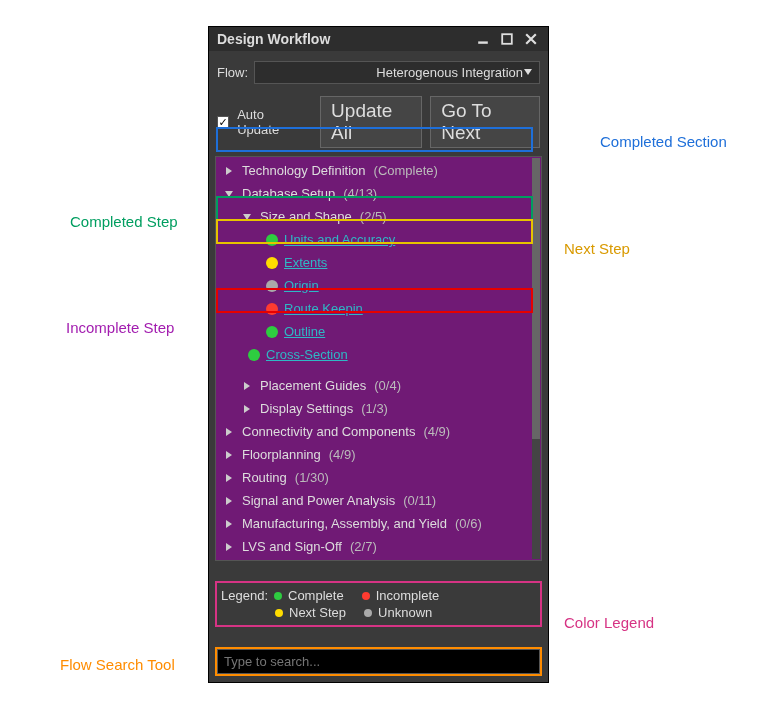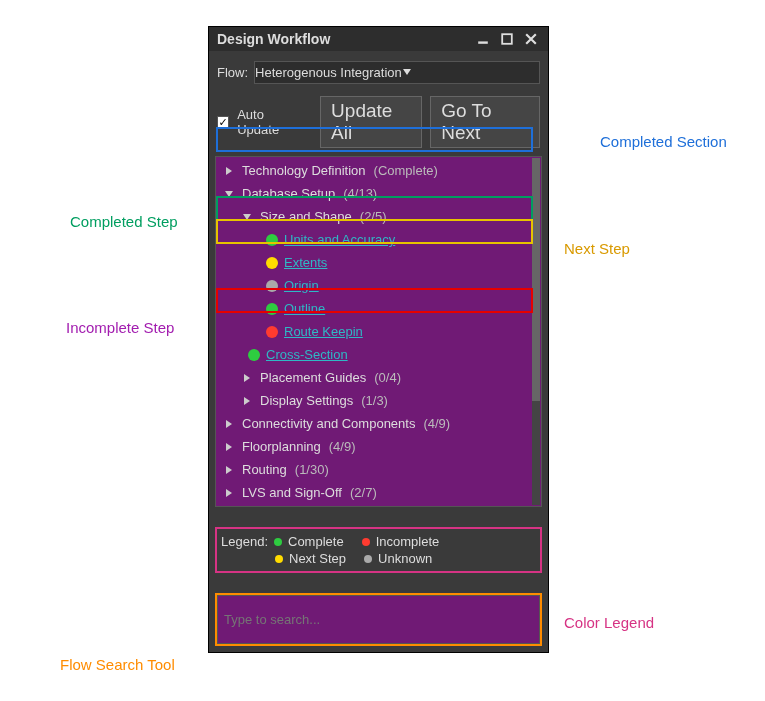--- a/index.html
+++ b/index.html
@@ -41,24 +41,24 @@
     align-items: center;
     padding: 6px 8px;
     gap: 6px;
   }
   .row.flowrow { padding-top: 10px; }
   .select {
     flex: 1;
     background: #2d2d2d;
     border: 1px solid #555;
     color: #ddd;
-    padding: 3px 0;
-    display: flex;
-    align-items: center;
-    justify-content: flex-start;
+    padding: 3px 6px;
+    display: flex;
+    align-items: center;
+    justify-content: flex-end;
     cursor: pointer;
   }
   .chk {
     width: 13px; height: 13px;
     background: #fff;
     border: 1px solid #555;
     display: inline-flex;
     align-items: center; justify-content: center;
     cursor: pointer;
     color: #000;
@@ -135,24 +135,24 @@
     align-items: center;
     gap: 6px;
     padding: 1px 0;
   }
   .search-wrap {
     margin: 4px 6px 6px 6px;
     border: 2px solid #ff8c00;
   }
   .search {
     width: 100%;
-    background: #701a75;
+    background: #000000;
     border: 1px solid #555;
     color: #aaa;
-    padding: 16px 6px;
+    padding: 4px 6px;
     font-style: normal;
     font-size: 13px;
     outline: none;
   }
 
   
   .callout {
     position: absolute;
     font-size: 15px;
     white-space: nowrap;
@@ -252,36 +252,36 @@
       <div class="tree-item" id="row-extents" style="padding-left:48px;">
         <span class="dot dot-yellow"></span>
         <span class="link">Extents</span>
       </div>
 
       <div class="tree-item" style="padding-left:48px;">
         <span class="dot dot-gray"></span>
         <span class="link">Origin</span>
       </div>
 
+      <div class="tree-item" id="row-routekeepin" style="padding-left:48px;">
+        <span class="dot dot-red"></span>
+        <span class="link">Route Keepin</span>
+      </div>
+
       <div class="tree-item" style="padding-left:48px;">
         <span class="dot dot-green"></span>
         <span class="link">Outline</span>
       </div>
 
-      <div class="tree-item" id="row-routekeepin" style="padding-left:48px;">
-        <span class="dot dot-red"></span>
-        <span class="link">Route Keepin</span>
-      </div>
-
       <div class="tree-item" style="padding-left:30px;">
         <span class="dot dot-green"></span>
         <span class="link">Cross-Section</span>
       </div>
 
-      <div class="tree-item" style="padding-left:22px;">
+      <div class="tree-item" style="padding-left:22px;margin-top:8px;">
         <span class="exp">
             <svg class="tri" viewBox="0 0 10 10">
               <path d="M2 1 L8 5 L2 9 Z" fill="#ccc"></path>
             </svg>
           </span>
         <span>Placement Guides</span>
         <span class="count">(0/4)</span>
       </div>
 
       <div class="tree-item" style="padding-left:22px;">
@@ -317,21 +317,39 @@
       <div class="tree-item">
         <span class="exp">
             <svg class="tri" viewBox="0 0 10 10">
               <path d="M2 1 L8 5 L2 9 Z" fill="#ccc"></path>
             </svg>
           </span>
         <span>Routing</span>
         <span class="count">(1/30)</span>
       </div>
 
-
+      <div class="tree-item">
+        <span class="exp">
+            <svg class="tri" viewBox="0 0 10 10">
+              <path d="M2 1 L8 5 L2 9 Z" fill="#ccc"></path>
+            </svg>
+          </span>
+        <span>Signal and Power Analysis</span>
+        <span class="count">(0/11)</span>
+      </div>
+
+      <div class="tree-item">
+        <span class="exp">
+            <svg class="tri" viewBox="0 0 10 10">
+              <path d="M2 1 L8 5 L2 9 Z" fill="#ccc"></path>
+            </svg>
+          </span>
+        <span>Manufacturing, Assembly, and Yield</span>
+        <span class="count">(0/6)</span>
+      </div>
 
       <div class="tree-item">
         <span class="exp">
             <svg class="tri" viewBox="0 0 10 10">
               <path d="M2 1 L8 5 L2 9 Z" fill="#ccc"></path>
             </svg>
           </span>
         <span>LVS and Sign-Off</span>
         <span class="count">(2/7)</span>
       </div>

